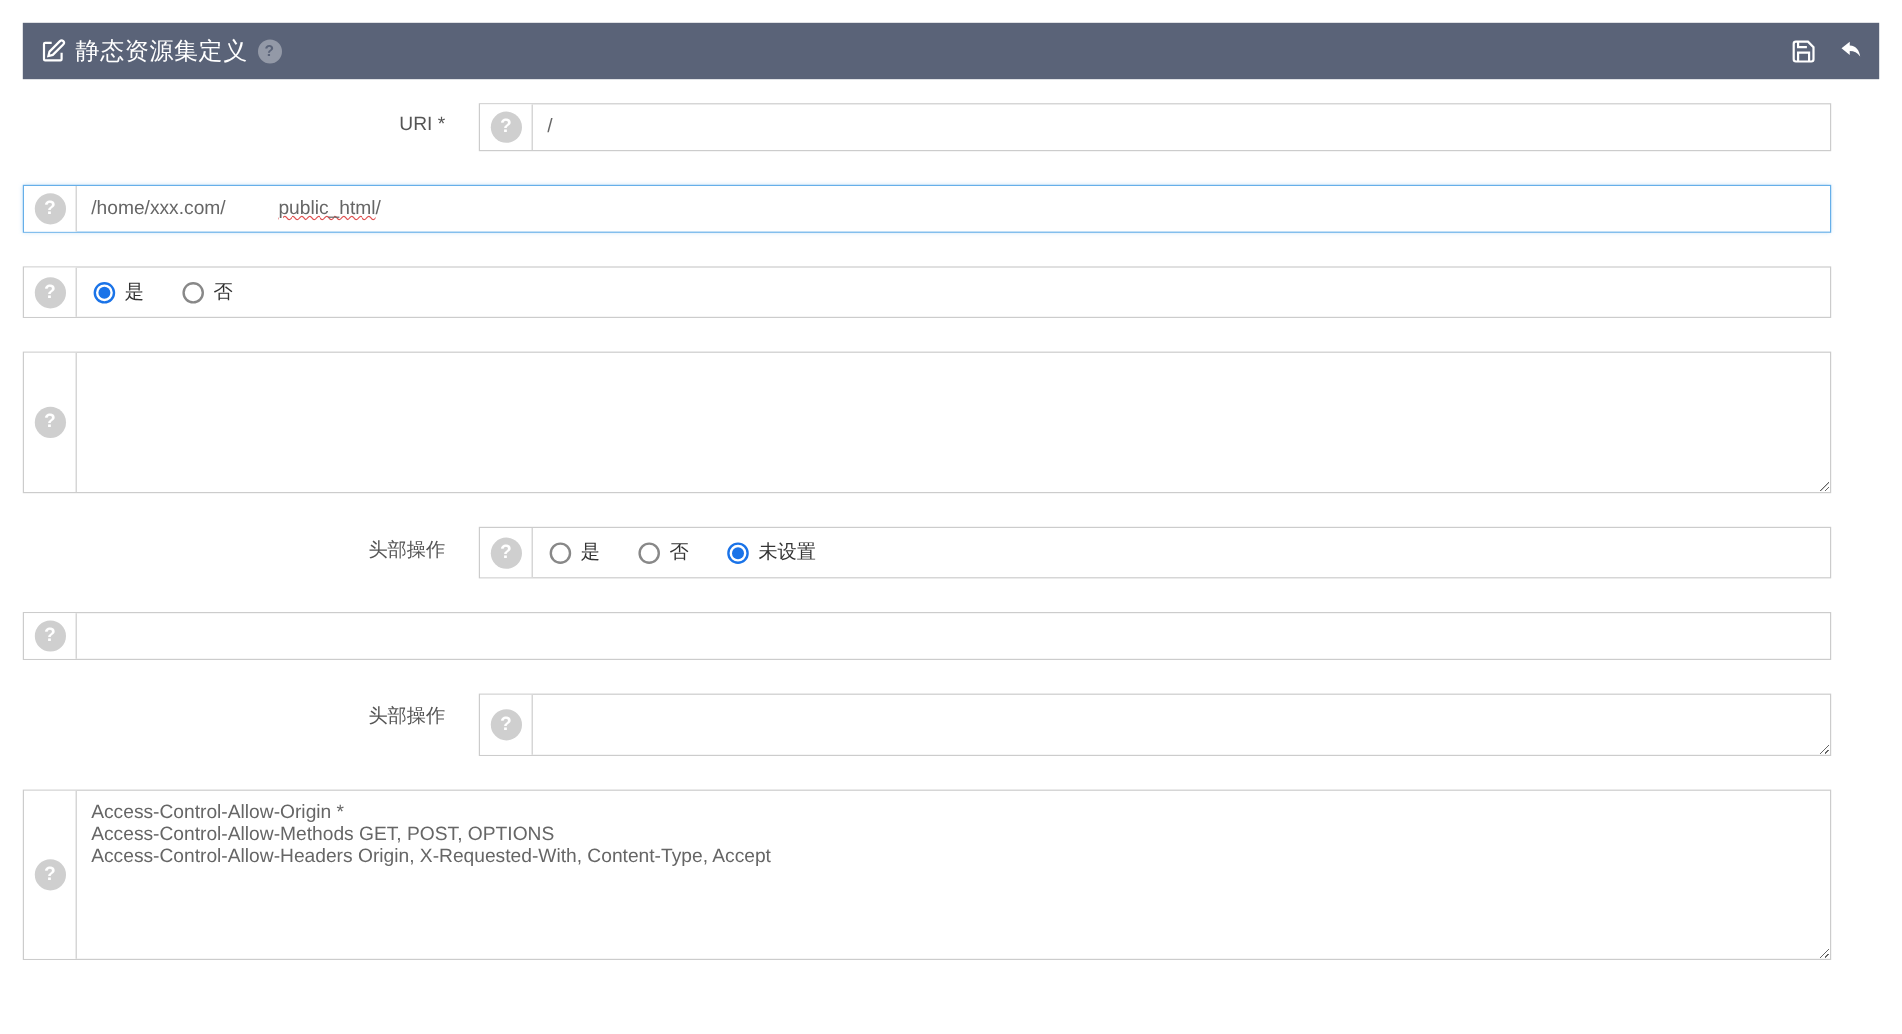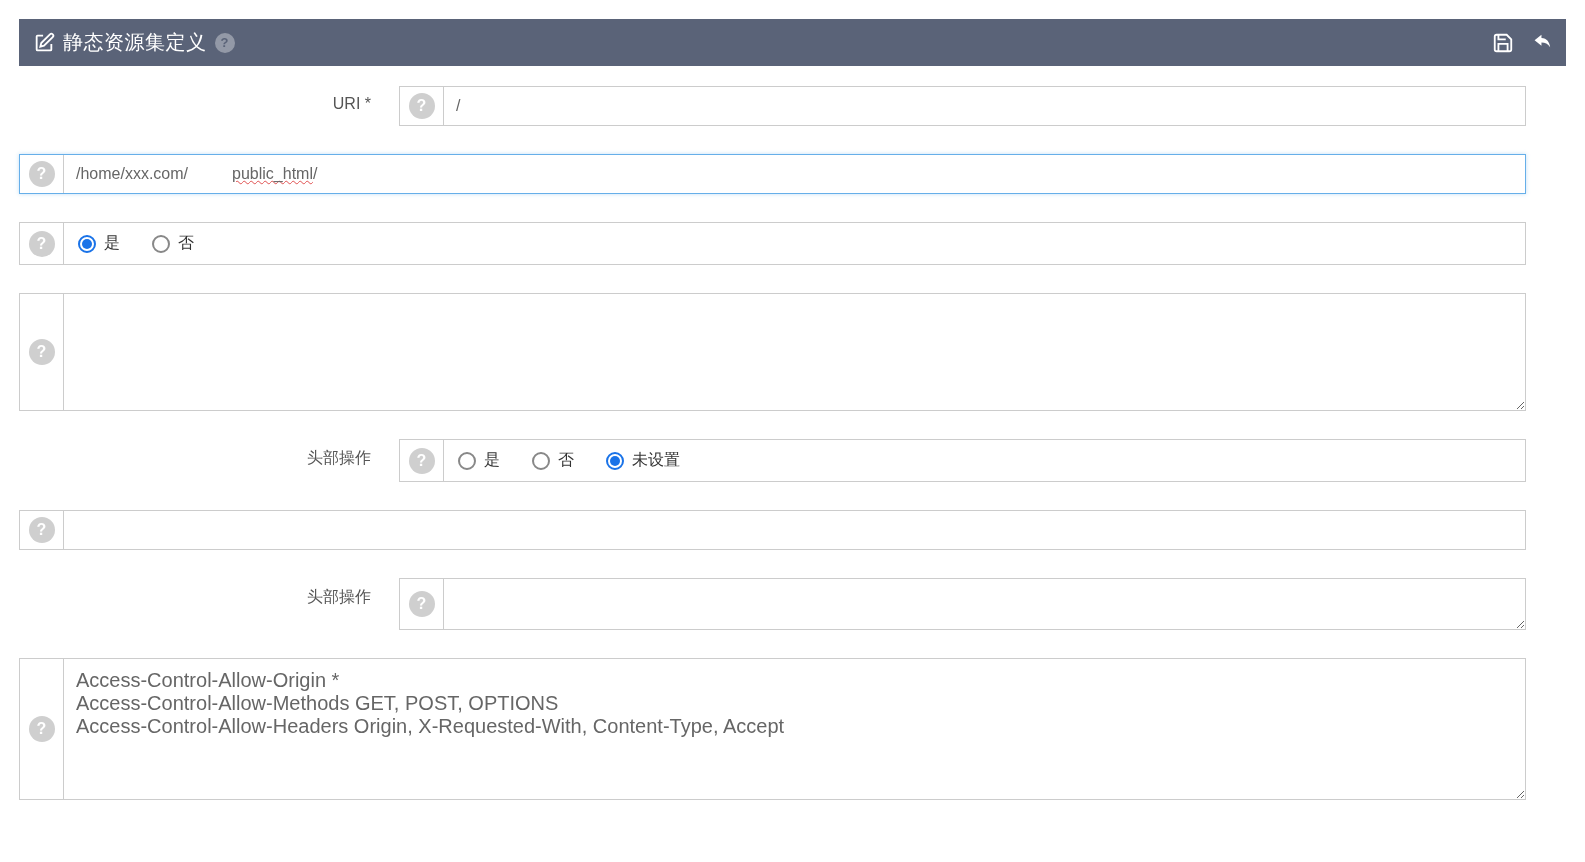--- a/index.html
+++ b/index.html
@@ -57,21 +57,21 @@
   align-self: stretch;
 }
 .field-slot { flex: 1; display: flex; align-items: center; padding: 0; }
 .text-input {
   width: 100%; border: none; outline: none;
   padding: 10px 12px; font-size: 16px; color: #666;
   font-family: inherit; background: transparent;
 }
 .textarea-input {
   width: 100%; border: none; outline: none; resize: both;
-  padding: 10px 12px; font-size: 20px; color: #666;
+  padding: 10px 12px; font-size: 16px; color: #666;
   font-family: inherit; background: transparent; min-height: 40px;
 }
 .radio-group { display: flex; gap: 32px; padding: 10px 14px; }
 .radio-item { display: flex; align-items: center; gap: 8px; cursor: pointer; }
 .radio-circle {
   width: 18px; height: 18px; border: 2px solid #888; border-radius: 50%;
   display: inline-flex; align-items: center; justify-content: center;
 }
 .radio-circle.checked { border-color: #1a73e8; }
 .radio-dot { width: 10px; height: 10px; border-radius: 50%; background: #1a73e8; }

